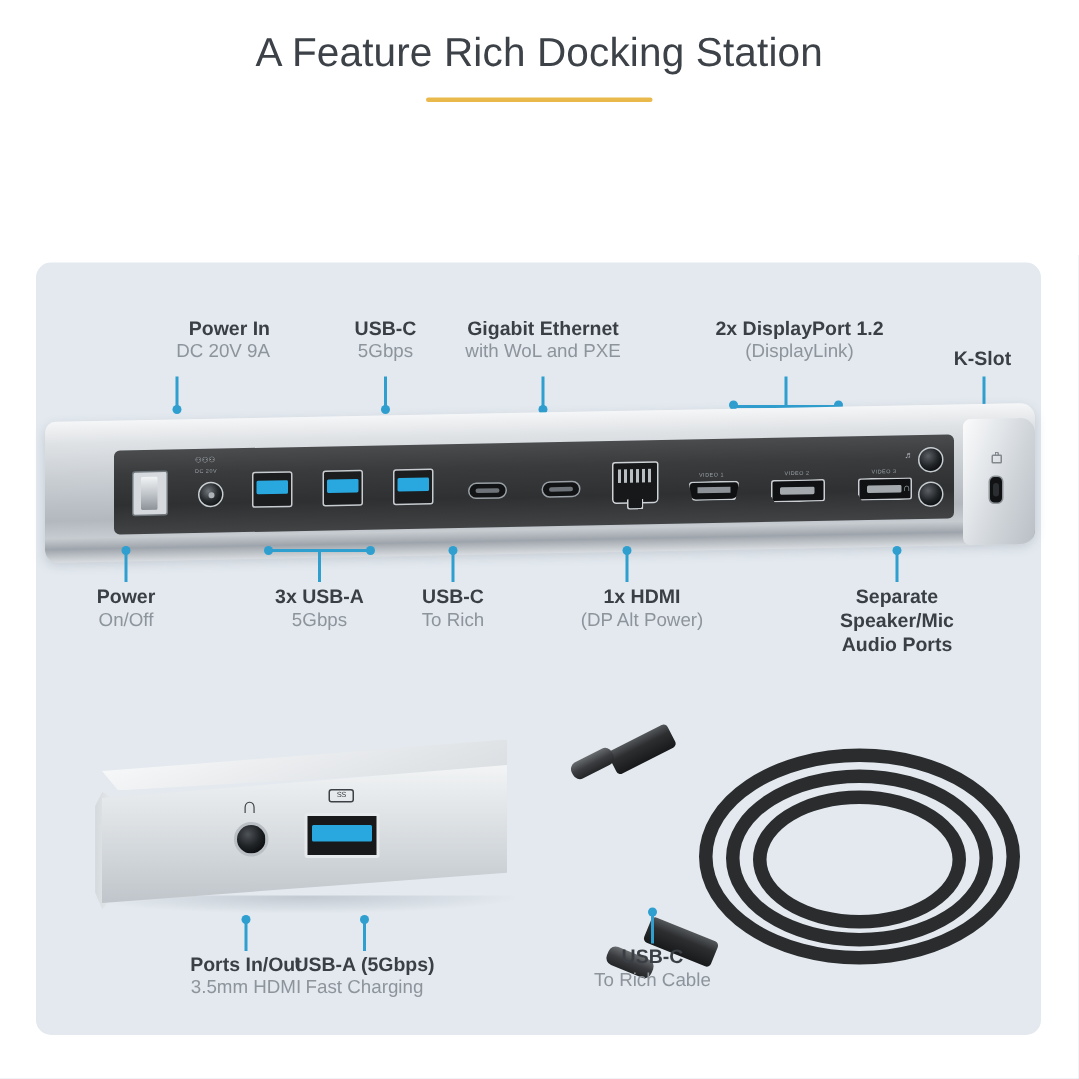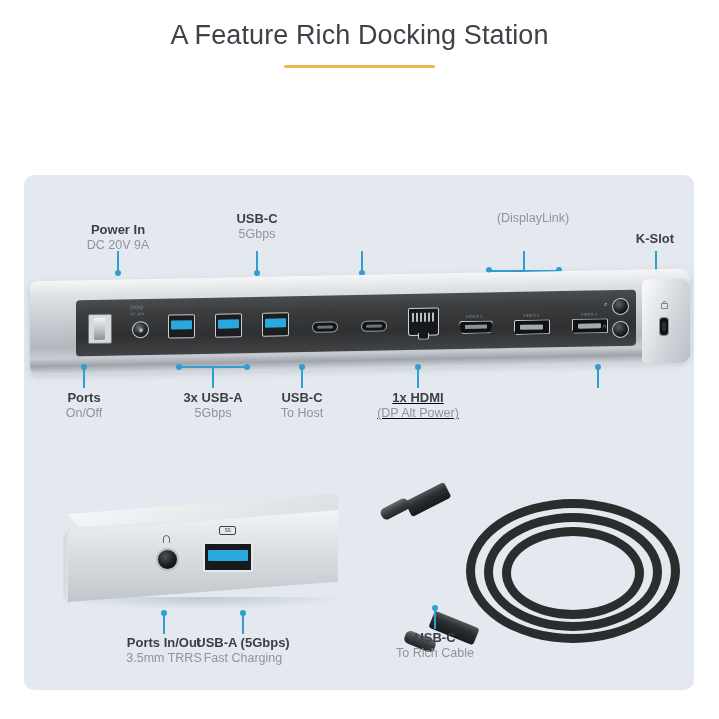--- a/index.html
+++ b/index.html
@@ -445,29 +445,34 @@
 </head>
 <body>
 
 <div id="header">
   <h1 id="page-title">A Feature Rich Docking Station</h1>
   <div id="title-underline"></div>
 </div>
 
 <div id="panel">
 
-  <div class="callout" style="left:32px; top:47px; width:124px;">
+  <div class="callout" style="left:32px; top:36px; width:124px;text-align:right;">
     <span class="primary">Power In</span>
     <span class="secondary">DC 20V 9A</span>
   </div>
   <div class="callout" style="left:188px; top:36px; width:90px;">
     <span class="primary">USB-C</span>
     <span class="secondary">5Gbps</span>
   </div>
+  <div class="callout" style="left:263px; top:36px; width:150px;">
+    <span class="primary">Gigabit Ethernet</span>
+    <span class="secondary">with WoL and PXE</span>
+  </div>
   <div class="callout" style="left:429px; top:36px; width:160px;">
+    <span class="primary">2x DisplayPort 1.2</span>
     <span class="secondary">(DisplayLink)</span>
   </div>
   <div class="callout" style="left:591px; top:56px; width:80px;">
     <span class="primary">K-Slot</span>
   </div>
 
   <div class="leader" style="left:88px; top:76px; width:12px; height:26px;">
     <div class="stem" style="top:0; height:21px;"></div>
     <div class="dot" style="top:19px;"></div>
   </div>
@@ -542,34 +547,39 @@
   <div class="leader" style="left:388px; top:189px; width:12px; height:26px;">
     <div class="dot" style="top:0;"></div>
     <div class="stem" style="top:4px; height:20px;"></div>
   </div>
   <div class="leader" style="left:568px; top:189px; width:12px; height:26px;">
     <div class="dot" style="top:0;"></div>
     <div class="stem" style="top:4px; height:20px;"></div>
   </div>
 
   <div class="callout" style="left:17px; top:215px; width:86px;">
-    <span class="primary">Ports</span>
+    <span class="primary">Power</span>
     <span class="secondary">On/Off</span>
   </div>
   <div class="callout" style="left:139px; top:215px; width:100px;">
     <span class="primary">3x USB-A</span>
     <span class="secondary">5Gbps</span>
   </div>
   <div class="callout" style="left:233px; top:215px; width:90px;">
     <span class="primary">USB-C</span>
-    <span class="secondary">To Host</span>
-  </div>
-  <div class="callout" style="left:333px; top:215px; width:122px;text-decoration:underline;">
+    <span class="secondary">To Rich</span>
+  </div>
+  <div class="callout" style="left:343px; top:215px; width:122px;">
     <span class="primary">1x HDMI</span>
     <span class="secondary">(DP Alt Power)</span>
+  </div>
+  <div class="callout" style="left:509px; top:215px; width:130px;">
+    <span class="primary">Separate</span>
+    <span class="primary">Speaker/Mic</span>
+    <span class="primary">Audio Ports</span>
   </div>
 
   <div id="dock-front">
     <div id="dock-front-shadow"></div>
     <div id="dock-front-top"></div>
     <div id="dock-front-edge"></div>
     <div id="dock-front-face">
       <div class="headset-glyph" style="left:93px; top:20px;">∩</div>
       <div class="front-jack" style="left:88px; top:38px;"></div>
       <div class="charge-glyph" style="left:151px; top:16px;">SS</div>
@@ -595,21 +605,21 @@
     <div class="dot" style="top:0;"></div>
     <div class="stem" style="top:4px; height:20px;"></div>
   </div>
   <div class="leader" style="left:405px; top:430px; width:12px; height:26px;">
     <div class="dot" style="top:0;"></div>
     <div class="stem" style="top:4px; height:20px;"></div>
   </div>
 
   <div class="callout" style="left:76px; top:460px; width:128px;">
     <span class="primary">Ports In/Out</span>
-    <span class="secondary">3.5mm TRRS</span>
+    <span class="secondary">3.5mm HDMI</span>
   </div>
   <div class="callout" style="left:155px; top:460px; width:128px;">
     <span class="primary">USB-A (5Gbps)</span>
     <span class="secondary">Fast Charging</span>
   </div>
   <div class="callout" style="left:347px; top:455px; width:128px;">
     <span class="primary">USB-C</span>
     <span class="secondary">To Rich Cable</span>
   </div>
 

